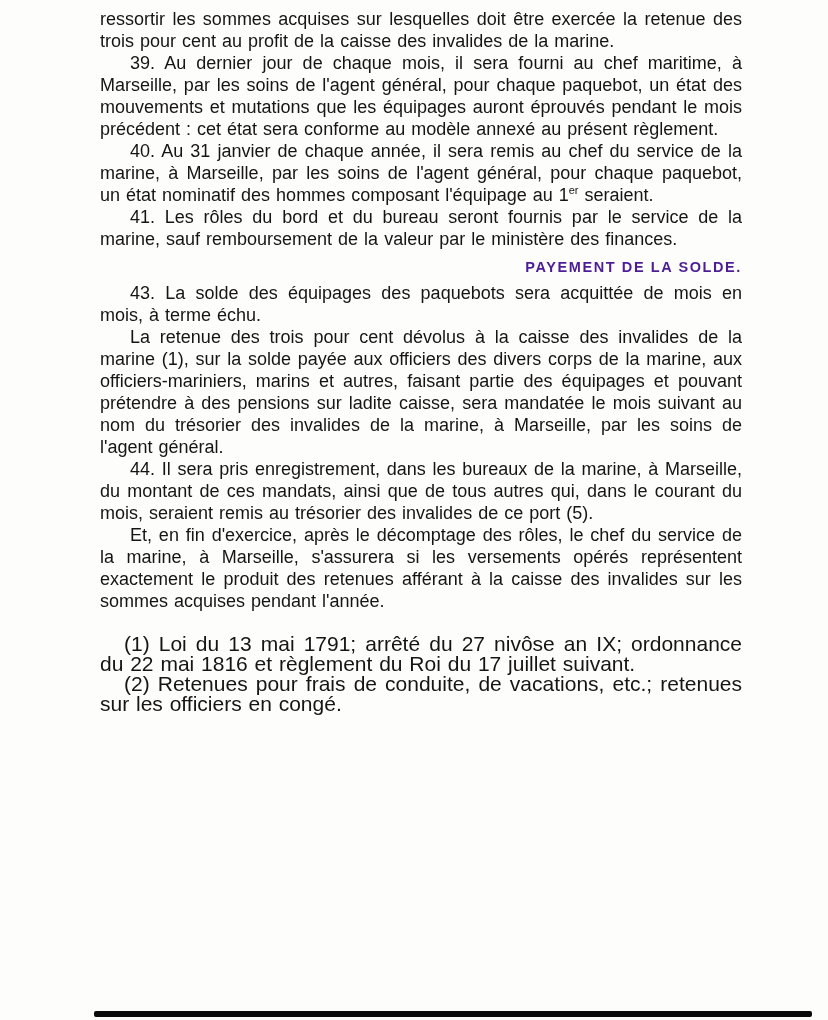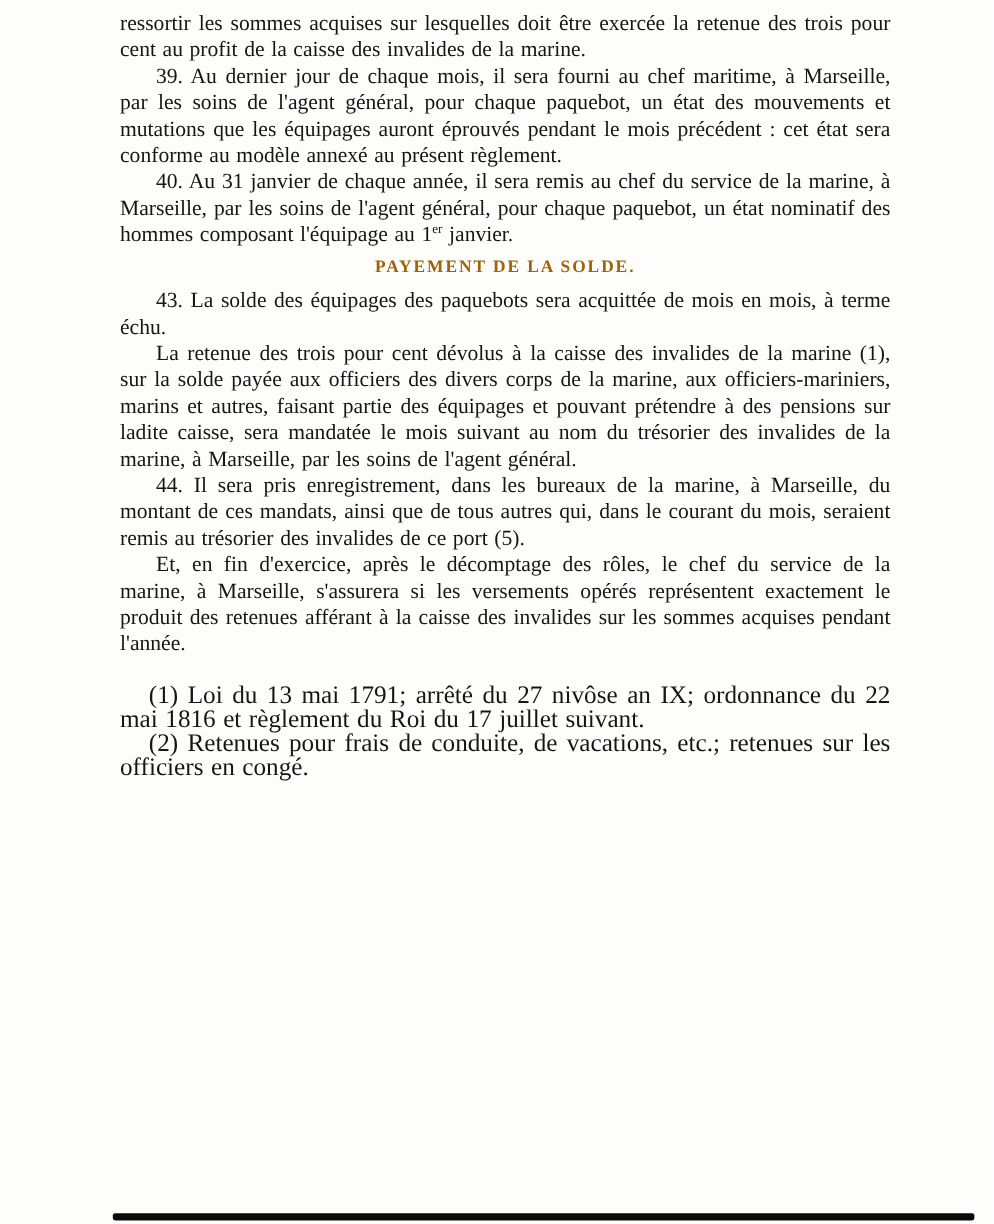--- a/index.html
+++ b/index.html
@@ -7,21 +7,21 @@
       margin: 0;
       padding: 0;
       background: #ffffff;
     }
     .page {
       position: relative;
       width: 828px;
       height: 1020px;
       background: #fdfdfc;
       overflow: hidden;
-      font-family: Liberation Serif, serif;
+      font-family: Liberation Sans, sans-serif;
       color: #161514;
     }
     .text-column {
       position: absolute;
       left: 100px;
       top: 8px;
       width: 642px;
     }
     p.body-para {
       margin: 0;
@@ -33,25 +33,25 @@
     }
     p.no-indent {
       text-indent: 0;
     }
     sup.ordinal {
       font-size: 11px;
       line-height: 0;
     }
     h2.section-heading {
       margin: 9px 0 7px 0;
-      text-align: center;
+      text-align: right;
       font-size: 14.5px;
       font-weight: 700;
       letter-spacing: 1.6px;
-      color: #a16207;
+      color: #4c1d95;
     }
     .footnotes {
       margin-top: 22px;
       font-size: 21px;
       line-height: 20px;
       text-align: justify;
       word-spacing: 1px;
     }
     p.footnote {
       margin: 0;
@@ -72,22 +72,23 @@
 
 <div class="page">
 
   <div class="text-column">
 
     <p class="body-para no-indent">ressortir les sommes acquises sur lesquelles doit être exercée la retenue des trois pour cent au profit de la caisse des invalides de la marine.</p>
 
 
     <p class="body-para">39. Au dernier jour de chaque mois, il sera fourni au chef maritime, à Marseille, par les soins de l'agent général, pour chaque paquebot, un état des mouvements et mutations que les équipages auront éprouvés pendant le mois précédent : cet état sera conforme au modèle annexé au présent règlement.</p>
 
-    <p class="body-para"><span>40. Au 31 janvier de chaque année, il sera remis au chef du service de la marine, à Marseille, par les soins de l'agent général, pour chaque paquebot, un état nominatif des hommes composant l'équipage au 1</span><sup class="ordinal">er</sup><span> janvier.</span></p>
+    <p class="body-para"><span>40. Au 31 janvier de chaque année, il sera remis au chef du service de la marine, à Marseille, par les soins de l'agent général, pour chaque paquebot, un état nominatif des hommes composant l'équipage au 1</span><sup class="ordinal">er</sup><span> seraient.</span></p>
 
+    <p class="body-para">41. Les rôles du bord et du bureau seront fournis par le service de la marine, sauf remboursement de la valeur par le ministère des finances.</p>
 
 
     <h2 class="section-heading">PAYEMENT DE LA SOLDE.</h2>
 
     <p class="body-para">43. La solde des équipages des paquebots sera acquittée de mois en mois, à terme échu.</p>
 
     <p class="body-para">La retenue des trois pour cent dévolus à la caisse des invalides de la marine (1), sur la solde payée aux officiers des divers corps de la marine, aux officiers-mariniers, marins et autres, faisant partie des équipages et pouvant prétendre à des pensions sur ladite caisse, sera mandatée le mois suivant au nom du trésorier des invalides de la marine, à Marseille, par les soins de l'agent général.</p>
 
     <p class="body-para">44. Il sera pris enregistrement, dans les bureaux de la marine, à Marseille, du montant de ces mandats, ainsi que de tous autres qui, dans le courant du mois, seraient remis au trésorier des invalides de ce port (5).</p>
 

